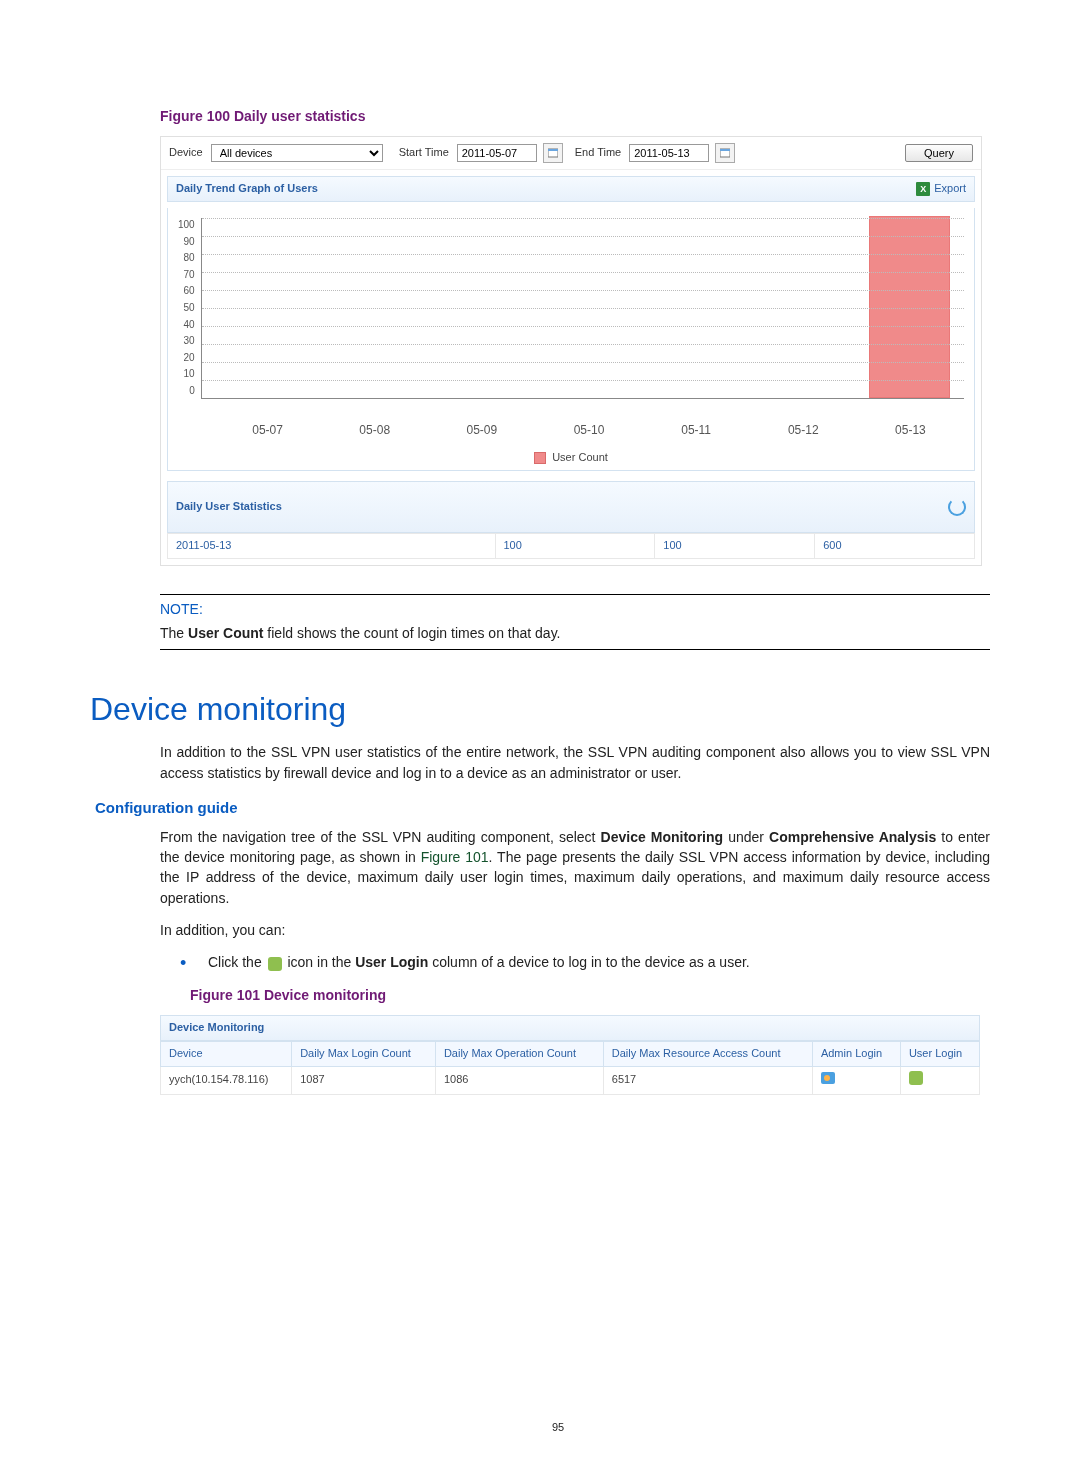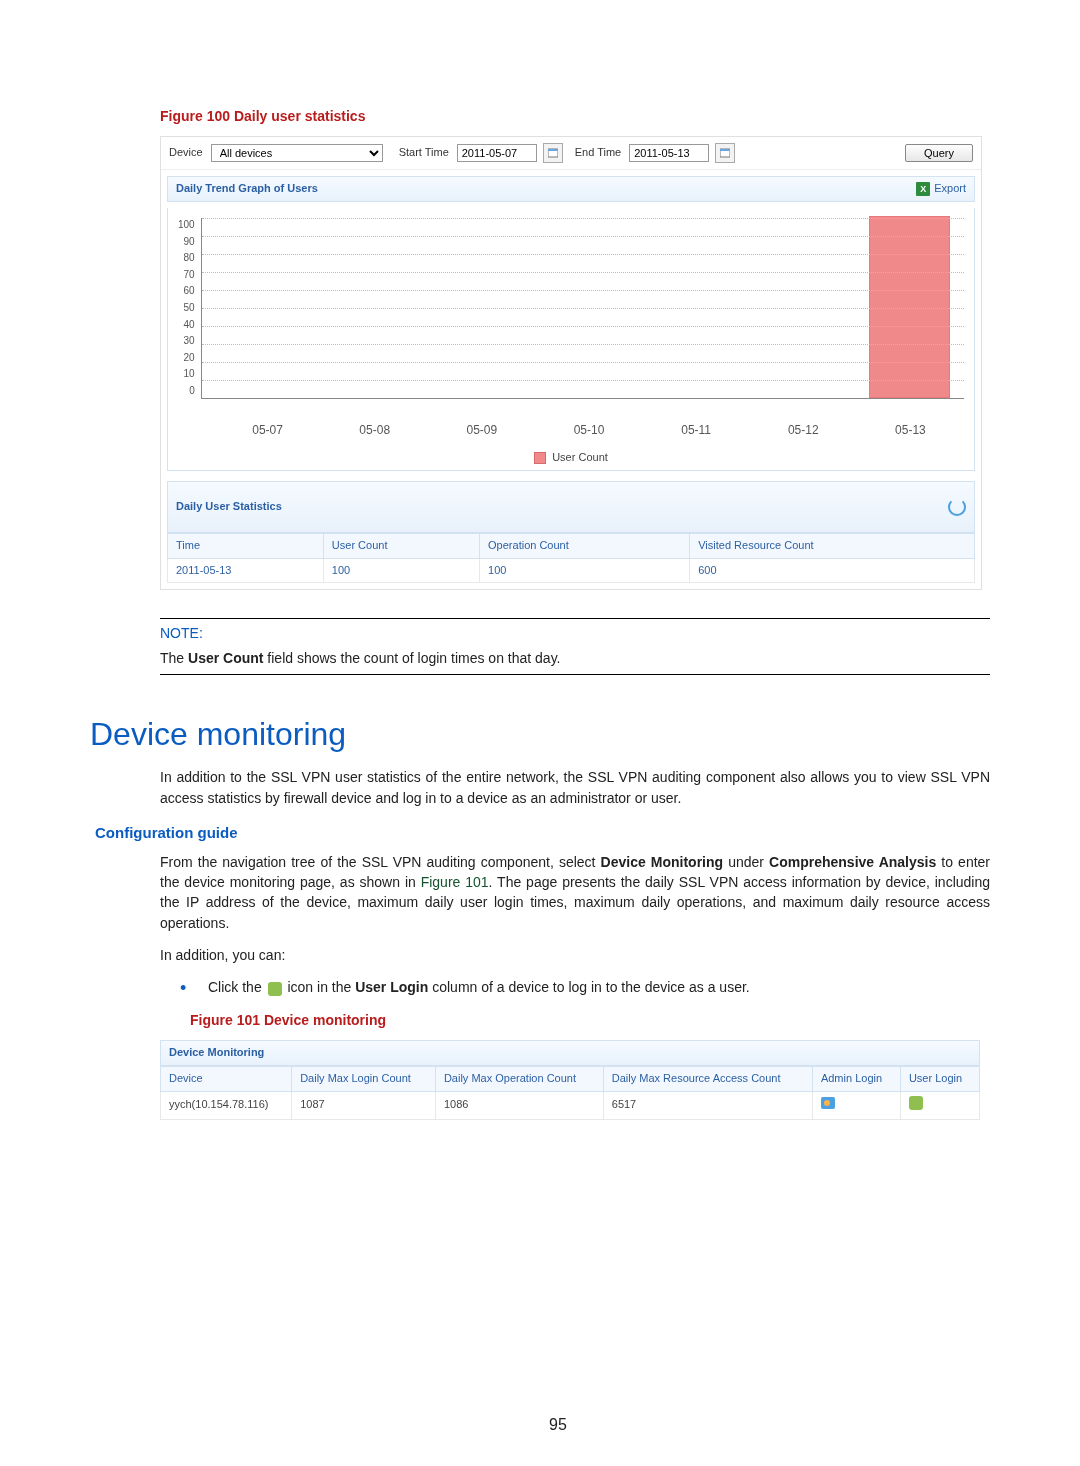--- a/index.html
+++ b/index.html
@@ -14,21 +14,21 @@
   .page {
     width: 1080px;
     min-height: 1466px;
     padding: 100px 90px 40px 90px;
     box-sizing: border-box;
     position: relative;
     margin: 0 auto;
     color: #222;
   }
   .fig-caption {
-    color: #b91c1c;
+    color: #701a75;
     font-weight: bold;
     font-size: 14px;
     margin: 6px 0 10px 70px;
   }
   .fig-caption-small {
     margin-left: 100px;
   }
   .note-rule {
     border: 0;
     border-top: 1px solid #000;
@@ -296,21 +296,21 @@
   .mini-icon-user { display:inline-block;width:14px;height:14px;background:#8fbf4f;border-radius:3px; }
   .inline-icon-admin {
     display:inline-block;width:14px;height:12px;background:#4aa0e0;border-radius:2px;position:relative;vertical-align:middle;margin:0 2px;
   }
   .inline-icon-admin::after{content:"";position:absolute;left:3px;top:3px;width:6px;height:6px;background:#ffb347;border-radius:50%;}
   .inline-icon-user {
     display:inline-block;width:14px;height:14px;background:#8fbf4f;border-radius:3px;vertical-align:middle;margin:0 2px;
   }
   .page-num {
     text-align: center;
-    font-size: 16px;
+    font-size: 11px;
     position: absolute;
     bottom: 30px;
     left: 0; right: 0; margin-left: 36px;
   }
 </style>
 </head>
 <body>
 
 <div class="page">
 
@@ -400,26 +400,20 @@
         <span class="swatch"></span><span>User Count</span>
       </div>
     </div>
 
     <div class="stats-header">
       <span>Daily User Statistics</span>
       <span class="refresh-icon"></span>
     </div>
     <table class="stats-table">
       <tbody>
-          <tr>
-        <th>Time</th>
-        <th>User Count</th>
-        <th>Operation Count</th>
-        <th>Visited Resource Count</th>
-      </tr>
       <tr>
         <td class="link">2011-05-13</td>
         <td class="link">100</td>
         <td class="link">100</td>
         <td class="link">600</td>
       </tr>
     </tbody>
       </table>
   </div>
 

